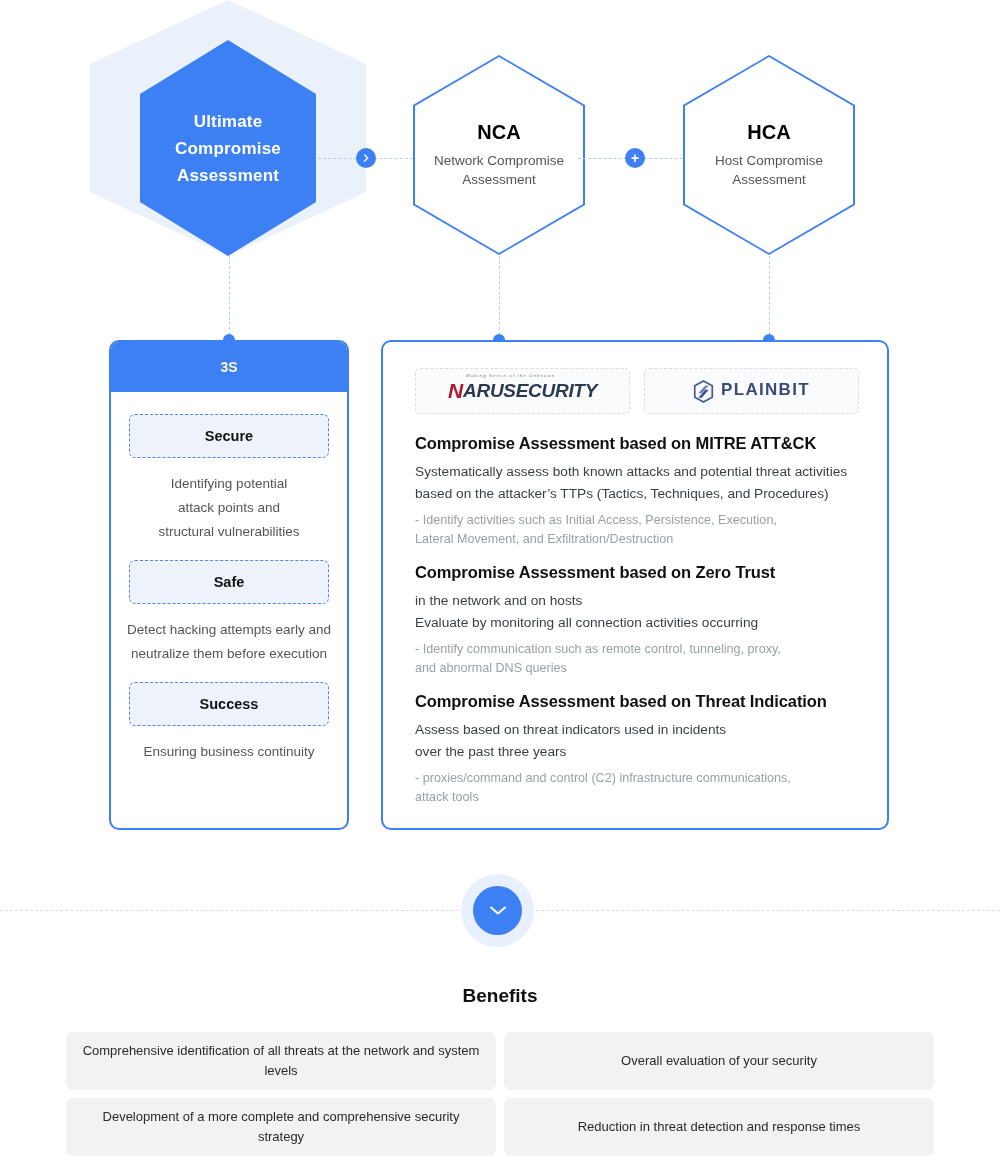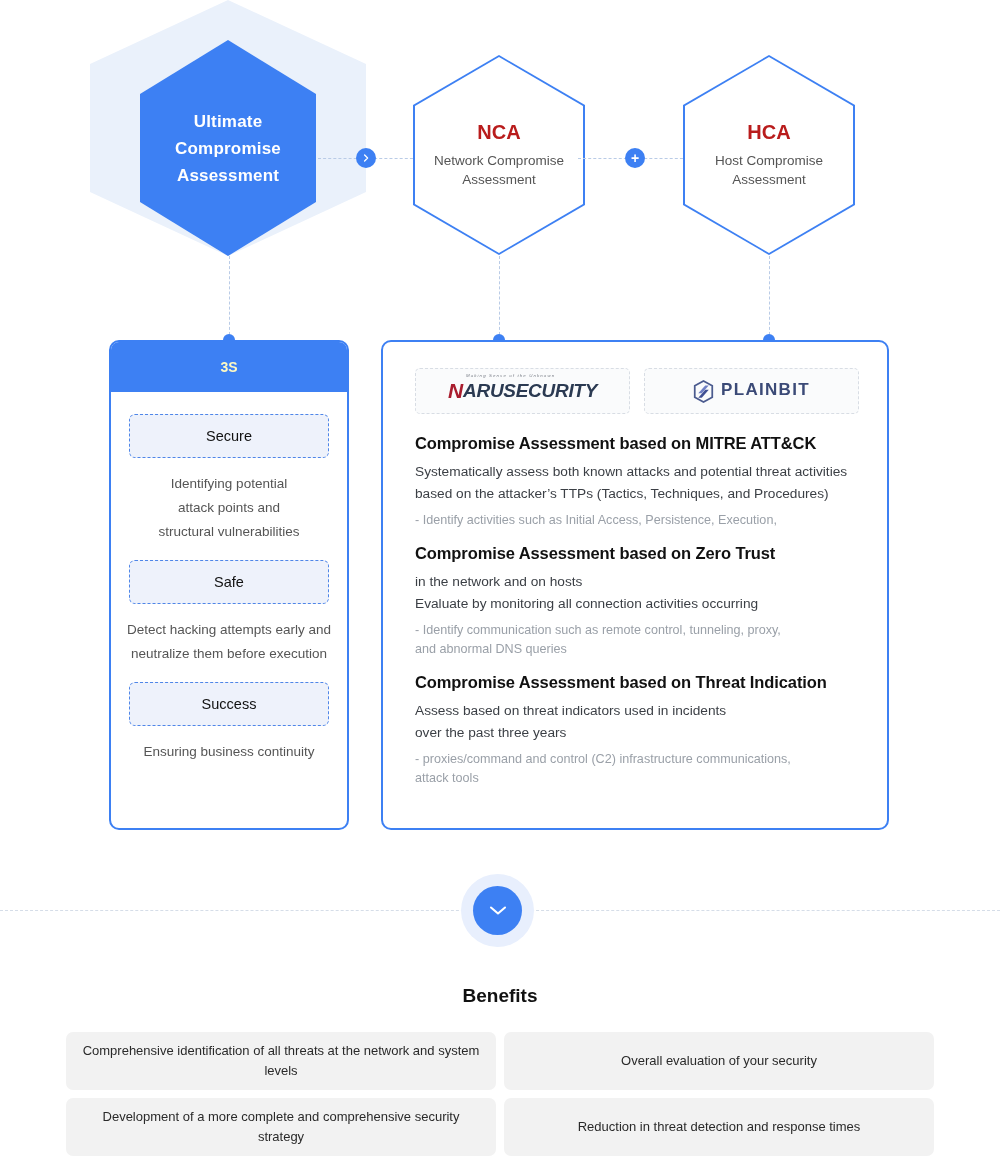--- a/index.html
+++ b/index.html
@@ -53,21 +53,21 @@
     background:#3d80f3;
     filter: drop-shadow(0 4px 12px rgba(130,160,200,.35));
   }
   .hex-outline .shape::after{
     content:""; position:absolute; inset:2px;
     background:#fff;
     clip-path: polygon(50% 0%, 100% 25%, 100% 75%, 50% 100%, 0% 75%, 0% 25%);
   }
   .hex-nca { left:413px; top:55px; }
   .hex-hca { left:683px; top:55px; }
-  .hex-outline .abbr{ font-size:20px; font-weight:bold; color:#b91c1c; margin-bottom:7px; }
+  .hex-outline .abbr{ font-size:20px; font-weight:bold; color:#000000; margin-bottom:7px; }
   .hex-outline .sub{ font-size:13.5px; color:#555; line-height:19px; }
 
   
   .hconn{
     position:absolute; height:1px; border-top:1px dashed #b9cbe6;
   }
   .hconn.a{ left:318px; top:158px; width:100px; }
   .hconn.b{ left:578px; top:158px; width:110px; }
 
   .conn-badge{
@@ -108,21 +108,21 @@
     display:flex; align-items:center; justify-content:center;
     font-size:14px; font-weight:bold;
   }
   .card-3s .body{ padding:22px 18px 10px; }
   .pill{
     border:1px dashed #4f86e8;
     background:#eef2fb;
     border-radius:6px;
     height:44px;
     display:flex; align-items:center; justify-content:center;
-    font-size:14.5px; font-weight:normal; color:#111;
+    font-size:14.5px; font-weight:bold; color:#111;
   }
   .pill-desc{
     text-align:center; color:#555; font-size:13.5px;
     line-height:24px; margin:14px 0 16px;
   }
   .pill-desc.wide{ margin-left:-10px; margin-right:-10px; }
 
   .card-detail{
     position:absolute; left:381px; top:340px;
     width:508px; height:490px;
@@ -296,20 +296,21 @@
   </div>
 
   <div class="sec">
     <h3>Compromise Assessment based on MITRE ATT&amp;CK</h3>
     <div class="lead">
       <div>Systematically assess both known attacks and potential threat activities</div>
       <div>based on the attacker’s TTPs (Tactics, Techniques, and Procedures)</div>
     </div>
     <div class="note">
       <div>- Identify activities such as Initial Access, Persistence, Execution,</div>
+      <div>  Lateral Movement, and Exfiltration/Destruction</div>
     </div>
   </div>
 
   <div class="sec">
     <h3>Compromise Assessment based on Zero Trust</h3>
     <div class="lead">
       <div>in the network and on hosts</div>
       <div>Evaluate by monitoring all connection activities occurring</div>
     </div>
     <div class="note">

